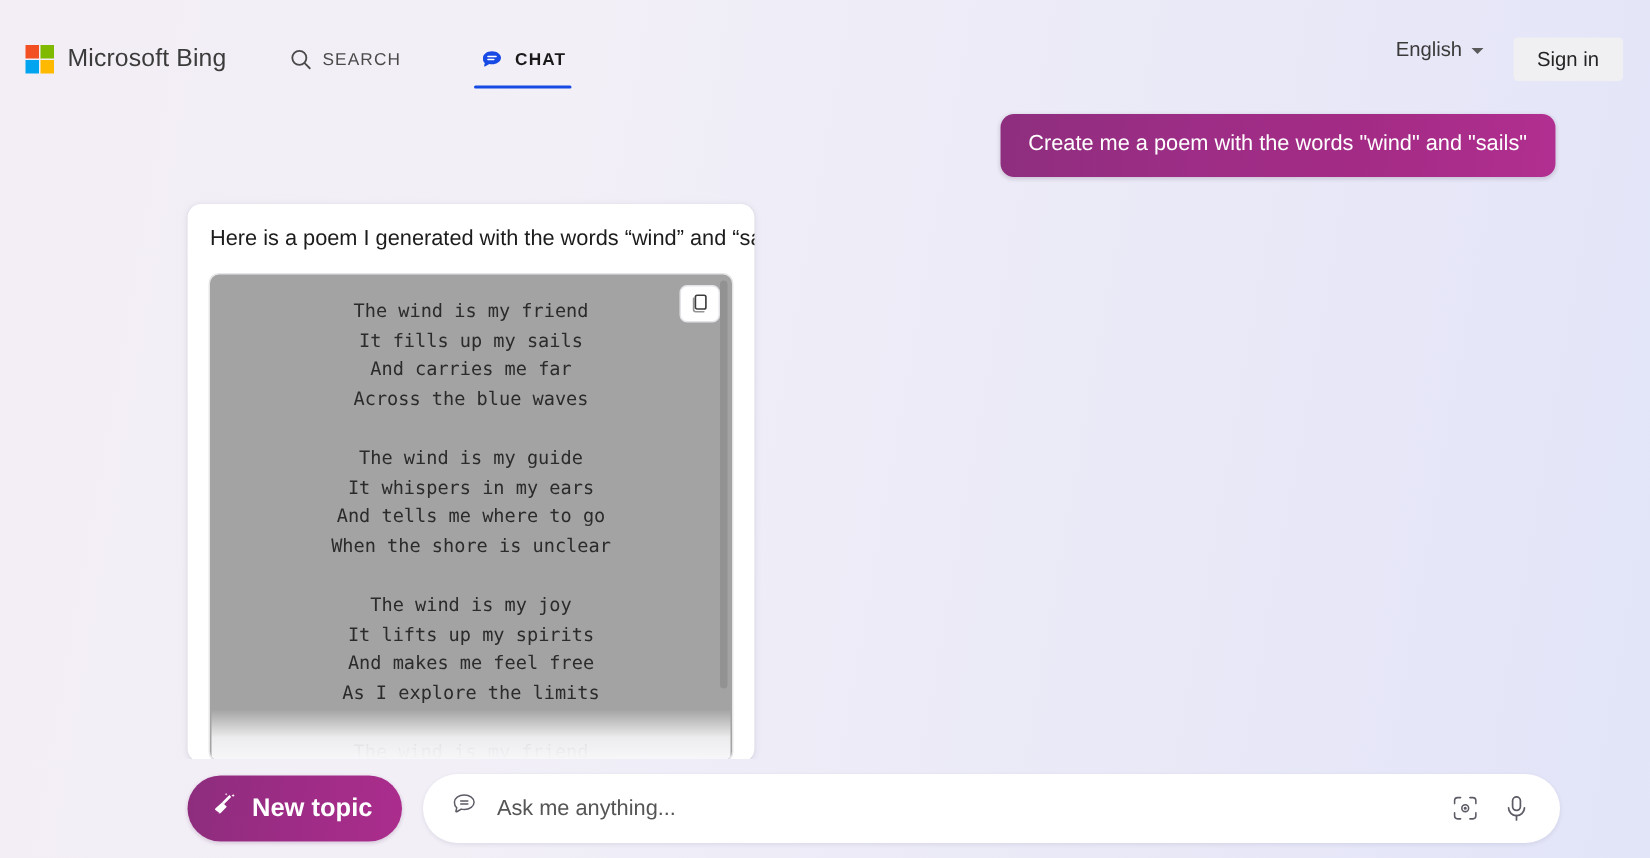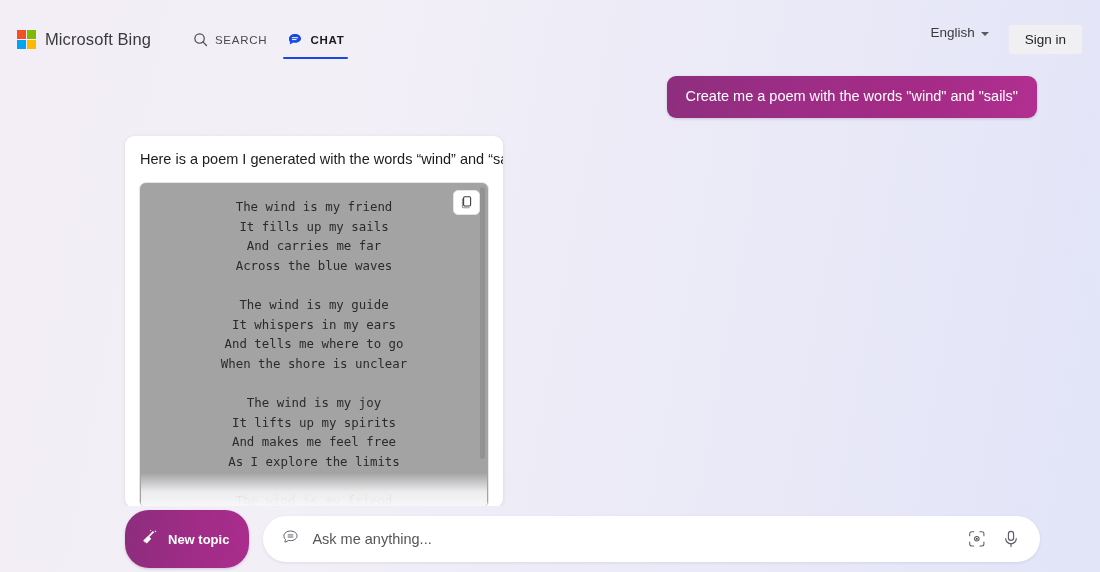--- a/index.html
+++ b/index.html
@@ -52,20 +52,21 @@
     color: #3b3b3b;
     letter-spacing: .1px;
     white-space: nowrap;
   }
 
   .nav {
     display: flex;
     align-items: center;
     margin-left: 32px;
     height: 63px;
+    gap: 33px;
   }
   .nav-item {
     display: flex;
     align-items: center;
     gap: 7px;
     padding: 0 10px;
     height: 100%;
     position: relative;
     cursor: pointer;
     font-size: 11.5px;
@@ -240,23 +241,23 @@
   }
 
   .new-topic {
     display: flex;
     align-items: center;
     gap: 9px;
     background: linear-gradient(95deg, #8d2d7d 0%, #9c2c85 45%, #ab2d8d 100%);
     color: #fff;
     border: none;
     border-radius: 24px;
-    height: 58px;
+    height: 44px;
     padding: 0 20px 0 15px;
-    font-size: 13px;
+    font-size: 17px;
     font-family: inherit;
     font-weight: 600;
     cursor: pointer;
     box-shadow: 0 1px 3px rgba(80,20,80,.2);
     white-space: nowrap;
   }
 
   .input-wrap {
     flex: 1;
     height: 46px;

